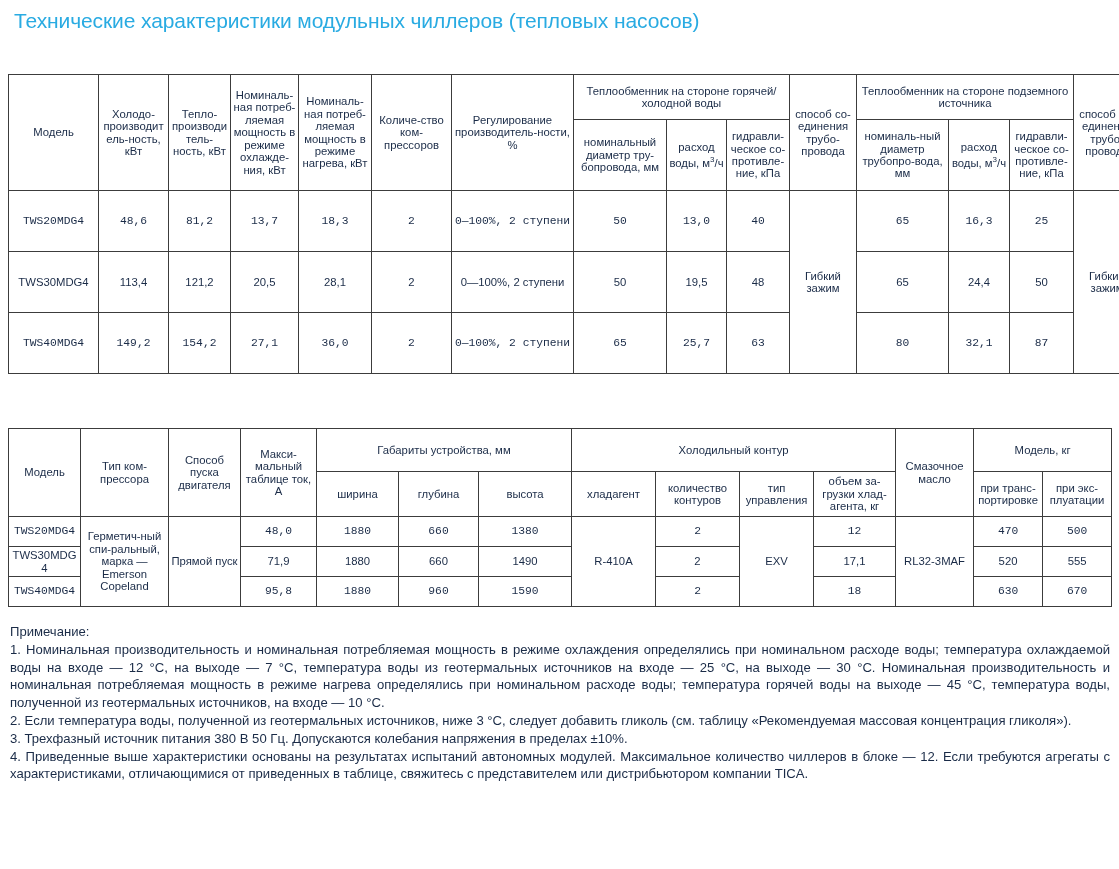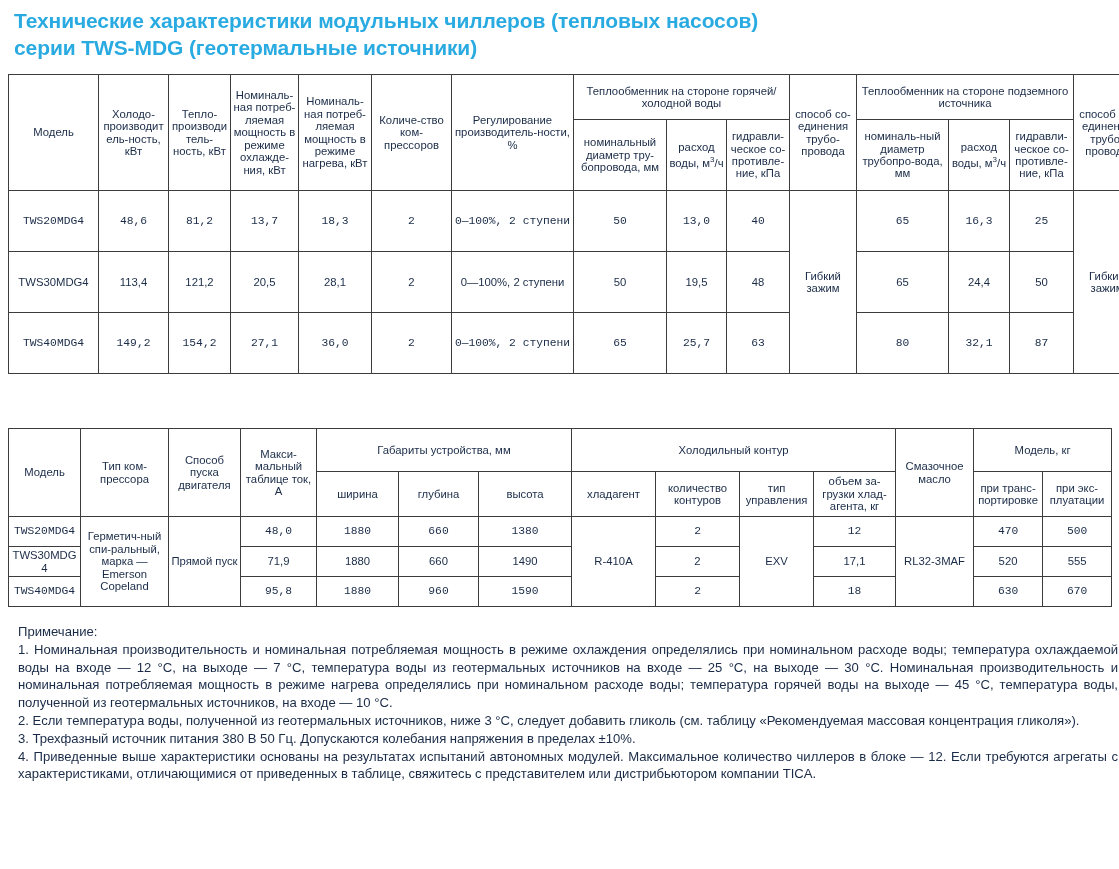--- a/index.html
+++ b/index.html
@@ -20,21 +20,21 @@
     height: 869px;
     box-sizing: border-box;
     padding: 0 8px;
   }
 
   
   .title {
     color: #29abe2;
     font-size: 21px;
     line-height: 26.5px;
-    font-weight: bold;
+    font-weight: normal;
     margin: 0;
     padding: 8px 0 0 6px;
     letter-spacing: -0.1px;
   }
   .title .ln { display: block; white-space: nowrap; }
 
   
   table.spec {
     border-collapse: collapse;
     table-layout: fixed;
@@ -74,21 +74,21 @@
     width: 1103px;
   }
   #table2 .hrow1 td { height: 40px; }
   #table2 .hrow2 td { height: 42px; }
   #table2 .drow td { height: 27px; }
   #table2 .drow td.modelcell { text-align: center; }
 
   
   .notes {
     position: absolute;
-    left: 18px;
+    left: 10px;
     top: 623px;
     width: 1100px;
     font-size: 13.1px;
     line-height: 17.8px;
     color: #1a2b47;
   }
   .notes p {
     margin: 0;
     text-align: justify;
     text-justify: inter-word;
@@ -96,21 +96,20 @@
   .notes p.nojust { text-align: left; }
   sup.frac { font-size: 8px; vertical-align: super; }
 </style>
 </head>
 <body>
 
 <div class="page">
 
   <h1 class="title">
     <span class="ln">Технические характеристики модульных чиллеров (тепловых насосов)</span>
-    <span class="ln">серии TWS-MDG (геотермальные источники)</span>
   </h1>
 
   <table class="spec" id="table1">
     <colgroup>
       <col style="width:90px">
         <col style="width:70px">
         <col style="width:62px">
       <col style="width:68px">
         <col style="width:73px">
         <col style="width:80px">

